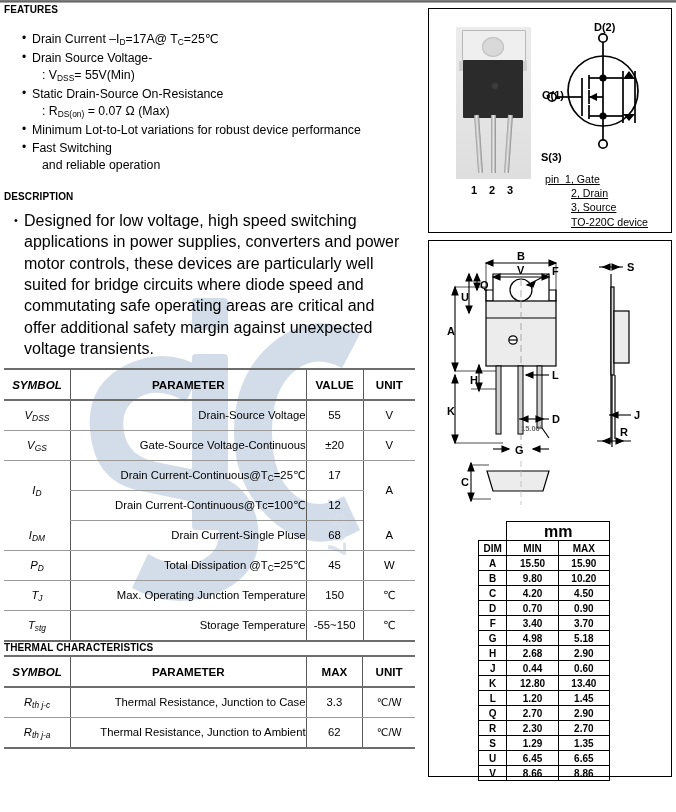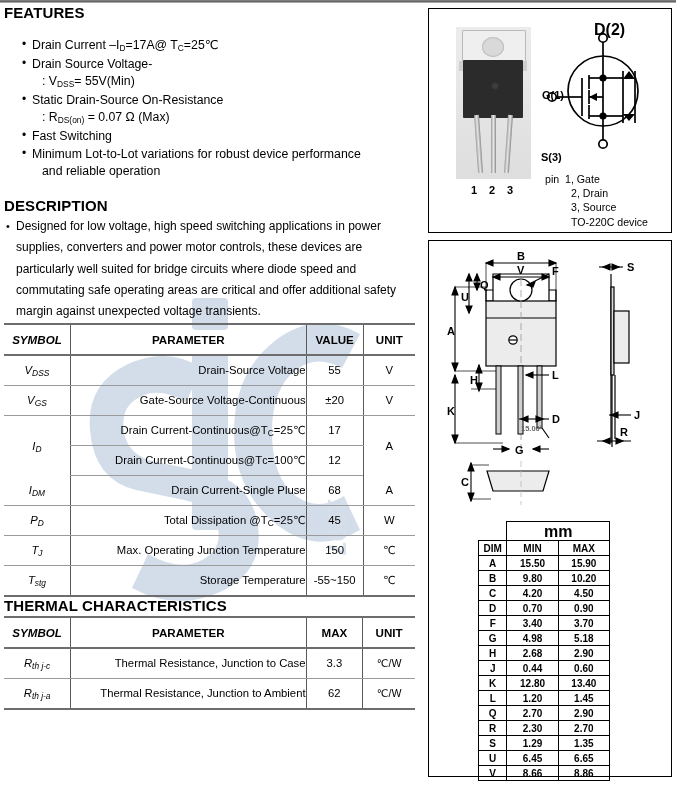--- a/index.html
+++ b/index.html
@@ -11,28 +11,28 @@
   .topband{position:absolute;left:0;top:0;width:676px;height:3px;
     background:linear-gradient(180deg,#8f8f8f 0%,#5d5d5d 45%,#c9c9c9 100%);}
 
   
   .wm{position:absolute;left:80px;top:280px;width:360px;height:330px;
       pointer-events:none;z-index:0;}
   .wm svg{display:block;}
 
   
   .leftcol{position:absolute;left:4px;top:4px;width:414px;z-index:2;}
-  h2.sect{font-size:15px;font-weight:bold;margin:0 0 2px 0;letter-spacing:.1px;}
+  h2.sect{font-size:10px;font-weight:bold;margin:0 0 2px 0;letter-spacing:.1px;}
   h2.sect.sp{margin-top:0;}
   ul.feat{list-style:none;margin:16px;padding:0;}
   ul.feat li{font-size:12.3px;line-height:17.6px;margin:0;padding:0 0 0 12px;
     position:relative;}
   ul.feat li.bul:before{content:"\2022";position:absolute;left:2px;top:-1px;font-size:12px;}
   ul.feat li.ind{padding-left:22px;}
-  .desc{font-size:12px;line-height:21.4px;padding-left:12px;position:relative;margin:0;}
+  .desc{font-size:16px;line-height:21.4px;padding-left:12px;position:relative;margin:8px;}
   .desc:before{content:"\2022";position:absolute;left:2px;top:0px;font-size:11px;}
   sub{font-size:8.4px;vertical-align:baseline;position:relative;top:2px;}
   .rat-title{font-size:12.5px;font-weight:bold;margin:9px 0 3px 0;}
   .rat-title sub{font-size:8.6px;}
 
   
   table.dt{border-collapse:collapse;width:411px;font-size:11.3px;background:transparent;}
   table.dt th,table.dt td{border:0;padding:0;}
   table.dt tr.hdr th{
     font-weight:bold;font-size:11.6px;text-align:center;height:29px;
@@ -67,21 +67,21 @@
   .pkg-body{position:absolute;left:7px;top:33px;width:60px;height:58px;
     background:#2b2b2b;border-radius:1px;}
   .pkg-dot{position:absolute;left:28px;top:22px;width:8px;height:8px;border-radius:50%;
     background:#3d3d3d;box-shadow:inset 0 0 2px #1a1a1a;}
   .lead{position:absolute;width:5px;background:linear-gradient(90deg,#9c9c9c,#e6e6e6,#8a8a8a);}
   .pinlbl{position:absolute;font-size:11px;font-weight:bold;}
 
   
   .sch{position:absolute;left:110px;top:10px;width:128px;height:150px;}
   .pinlist{position:absolute;left:116px;top:163px;font-size:10.6px;line-height:14.2px;}
-  .pinlist div{white-space:pre;}
+  .pinlist div{white-space:pre;text-decoration:underline;}
 
   
   .draw{position:absolute;left:2px;top:2px;width:238px;height:275px;}
   
   .dimtbl{position:absolute;left:49px;top:280px;width:132px;
       border-collapse:collapse;font-size:10px;}
   .dimtbl td,.dimtbl th{border:1px solid #000;text-align:center;height:14px;padding:0;
       font-weight:bold;line-height:13px;}
   .dimtbl td.c0{width:28px;}
   .dimtbl td.c1,.dimtbl td.c2{width:52px;}
@@ -108,22 +108,22 @@
 
 <div class="leftcol">
 
   <h2 class="sect">FEATURES</h2>
   <ul class="feat">
     <li class="bul">Drain Current –I<sub>D</sub>=17A@ T<sub>C</sub>=25℃</li>
     <li class="bul">Drain Source Voltage-</li>
     <li class="ind">: V<sub>DSS</sub>= 55V(Min)</li>
     <li class="bul">Static Drain-Source On-Resistance</li>
     <li class="ind">: R<sub>DS(on)</sub> = 0.07 Ω (Max)</li>
+    <li class="bul">Minimum Lot-to-Lot variations for robust device performance</li>
     <li class="bul">Fast Switching</li>
-    <li class="bul">Minimum Lot-to-Lot variations for robust device performance</li>
     <li class="ind">and reliable operation</li>
   </ul>
 
   <h2 class="sect">DESCRIPTION</h2>
   <p class="desc">Designed for low voltage, high speed switching applications in power supplies,   converters and power motor controls, these devices are particularly well suited for bridge circuits where diode speed and commutating safe operating areas are critical and offer additional safety margin against unexpected voltage transients.</p>
 
 
   <table class="dt">
     <tbody>
         <tr class="hdr">
@@ -251,21 +251,21 @@
       <polygon points="84,97 96,97 90,104" transform="translate(0,-2)"></polygon>
       <circle cx="64" cy="59" r="3.6"></circle>
       <circle cx="64" cy="97" r="3.6"></circle>
     </g>
     <g stroke="#000" fill="#fff" stroke-width="1.7">
       <circle cx="64" cy="19" r="4.2"></circle>
       <circle cx="64" cy="125" r="4.2"></circle>
       <circle cx="13" cy="78" r="4.2"></circle>
     </g>
   </svg>
-  <div style="position:absolute;left:165px;top:12px;font-size:16px;font-weight:bold">D(2)</div>
+  <div style="position:absolute;left:165px;top:12px;font-size:11px;font-weight:bold">D(2)</div>
   <div style="position:absolute;left:112px;top:142px;font-size:11px;font-weight:bold">S(3)</div>
   <div style="position:absolute;left:113px;top:80px;font-size:11px;font-weight:bold">G(1)</div>
 
   <div class="pinlist">
     <div>pin  1, Gate</div>
     <div style="padding-left:26px">2, Drain</div>
     <div style="padding-left:26px">3, Source</div>
     <div style="padding-left:26px">TO-220C device</div>
   </div>
 </div>

